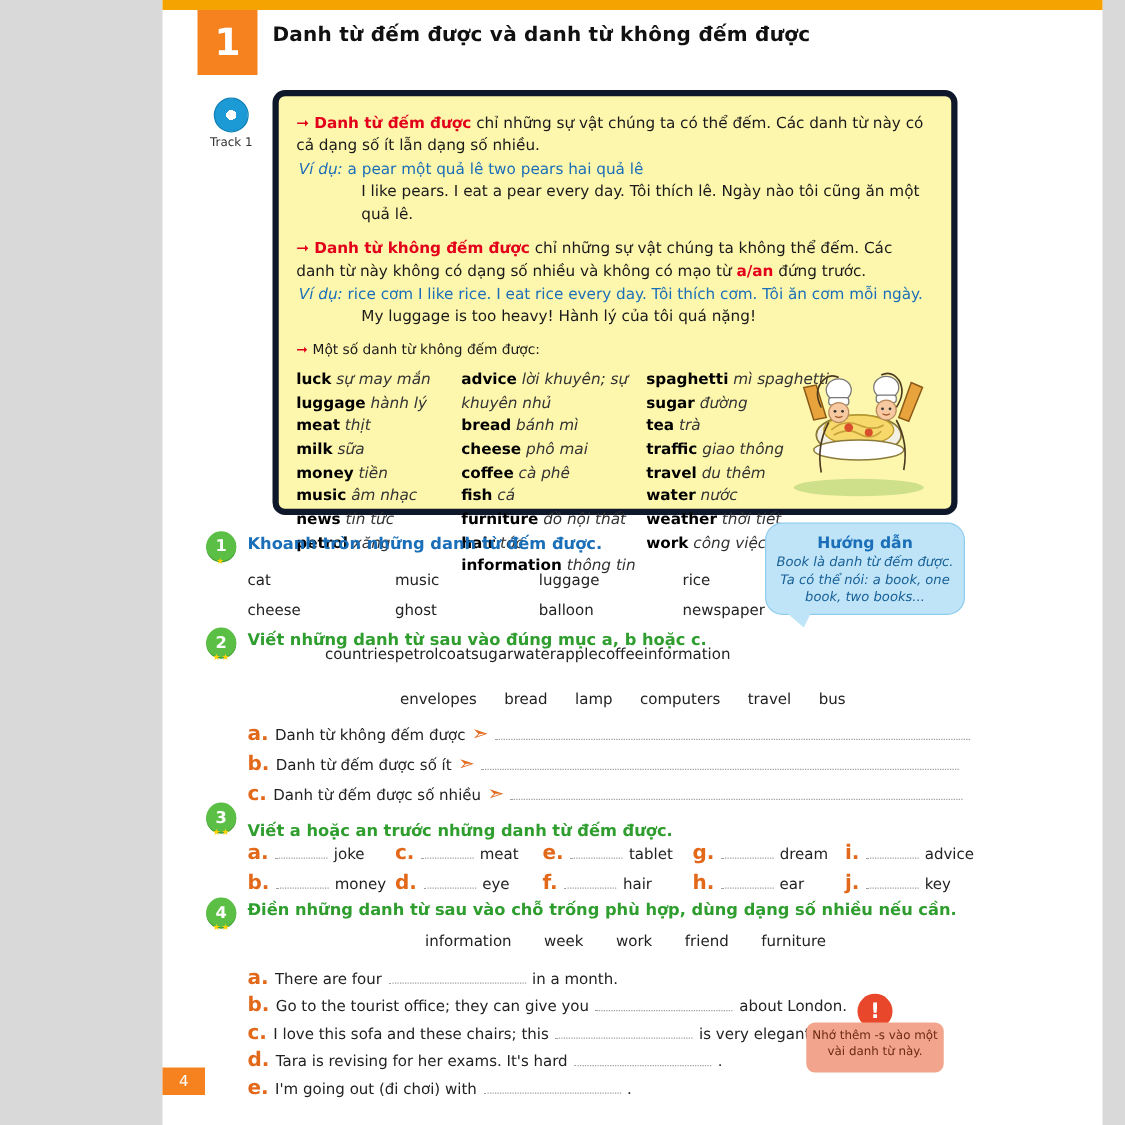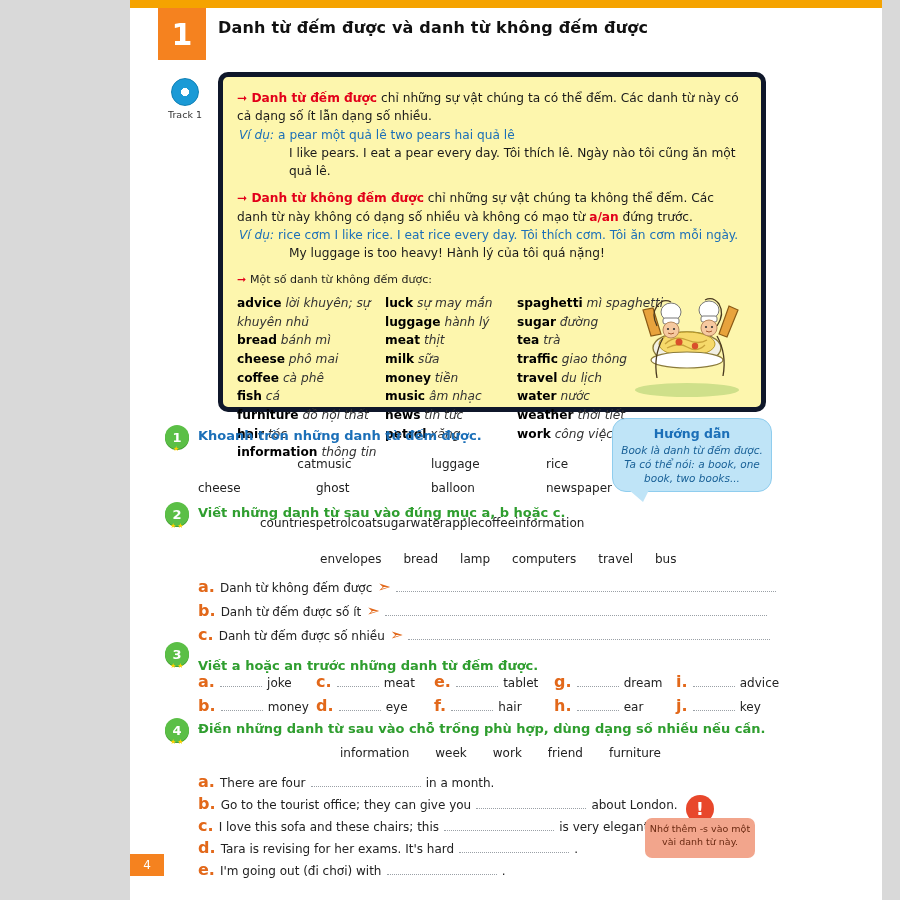--- a/index.html
+++ b/index.html
@@ -109,46 +109,46 @@
         <span class="vd">Ví dụ:</span>
         <span class="blue">rice  cơm     I like rice. I eat rice every day.  Tôi thích cơm. Tôi ăn cơm mỗi ngày.</span>
       </div>
       <div class="ind2">My luggage is too heavy!  Hành lý của tôi quá nặng!</div>
 
       <div class="list-head">
         <span class="arrow">➞ </span><span>Một số danh từ không đếm được:</span>
       </div>
 
       <div class="cols">
-        <div class="col">
-          <div class="entry"><b>advice</b> <i>lời khuyên; sự khuyên nhủ</i></div>
-          <div class="entry"><b>bread</b> <i>bánh mì</i></div>
-          <div class="entry"><b>cheese</b> <i>phô mai</i></div>
-          <div class="entry"><b>coffee</b> <i>cà phê</i></div>
-          <div class="entry"><b>fish</b> <i>cá</i></div>
-          <div class="entry"><b>furniture</b> <i>đồ nội thất</i></div>
-          <div class="entry"><b>hair</b> <i>tóc</i></div>
-          <div class="entry"><b>information</b> <i>thông tin</i></div>
-        </div>
         <div class="col c2">
           <div class="entry"><b>luck</b> <i>sự may mắn</i></div>
           <div class="entry"><b>luggage</b> <i>hành lý</i></div>
           <div class="entry"><b>meat</b> <i>thịt</i></div>
           <div class="entry"><b>milk</b> <i>sữa</i></div>
           <div class="entry"><b>money</b> <i>tiền</i></div>
           <div class="entry"><b>music</b> <i>âm nhạc</i></div>
           <div class="entry"><b>news</b> <i>tin tức</i></div>
           <div class="entry"><b>petrol</b> <i>xăng</i></div>
         </div>
         <div class="col">
+          <div class="entry"><b>advice</b> <i>lời khuyên; sự khuyên nhủ</i></div>
+          <div class="entry"><b>bread</b> <i>bánh mì</i></div>
+          <div class="entry"><b>cheese</b> <i>phô mai</i></div>
+          <div class="entry"><b>coffee</b> <i>cà phê</i></div>
+          <div class="entry"><b>fish</b> <i>cá</i></div>
+          <div class="entry"><b>furniture</b> <i>đồ nội thất</i></div>
+          <div class="entry"><b>hair</b> <i>tóc</i></div>
+          <div class="entry"><b>information</b> <i>thông tin</i></div>
+        </div>
+        <div class="col">
           <div class="entry"><b>spaghetti</b> <i>mì spaghetti</i></div>
           <div class="entry"><b>sugar</b> <i>đường</i></div>
           <div class="entry"><b>tea</b> <i>trà</i></div>
           <div class="entry"><b>traffic</b> <i>giao thông</i></div>
-          <div class="entry"><b>travel</b> <i>du lịch</i></div>
+          <div class="entry"><b>travel</b> <i>du thêm</i></div>
           <div class="entry"><b>water</b> <i>nước</i></div>
           <div class="entry"><b>weather</b> <i>thời tiết</i></div>
           <div class="entry"><b>work</b> <i>công việc</i></div>
         </div>
       </div>
     </div>
 
     <svg class="chef" viewBox="0 0 130 115">
       <ellipse cx="66" cy="104" rx="52" ry="7" fill="#cfe08a"></ellipse>
       <path d="M30 50 l-8 -26 l10 -2 l8 26z" fill="#e8a33d" stroke="#8a5a16" stroke-width="1.2"></path>
@@ -183,21 +183,21 @@
       <path d="M42 52 q-10 18 -6 40" stroke="#4a3a20" fill="none" stroke-width="1.3"></path>
       <path d="M96 50 q10 18 6 40" stroke="#4a3a20" fill="none" stroke-width="1.3"></path>
     </svg>
   </div>
 
   <div class="ex" style="left:165px;top:425px;width:600px;">
     <div class="num-circle" style="left:0;top:0;">1</div>
     <div class="stars" style="left:8px;top:20px;">★</div>
     <div class="ex-title" style="position:absolute;left:33px;top:3px;">Khoanh tròn những danh từ đếm được.</div>
     <div style="position:absolute;left:33px;top:32px;width:560px;display:flex;">
-      <div class="word-row" style="width:118px;text-align:right;">cat</div>
+      <div class="word-row" style="width:118px;">cat</div>
       <div class="word-row" style="width:115px;">music</div>
       <div class="word-row" style="width:115px;">luggage</div>
       <div class="word-row">rice</div>
     </div>
     <div style="position:absolute;left:33px;top:56px;width:560px;display:flex;">
       <div class="word-row" style="width:118px;">cheese</div>
       <div class="word-row" style="width:115px;">ghost</div>
       <div class="word-row" style="width:115px;">balloon</div>
       <div class="word-row">newspaper</div>
     </div>

